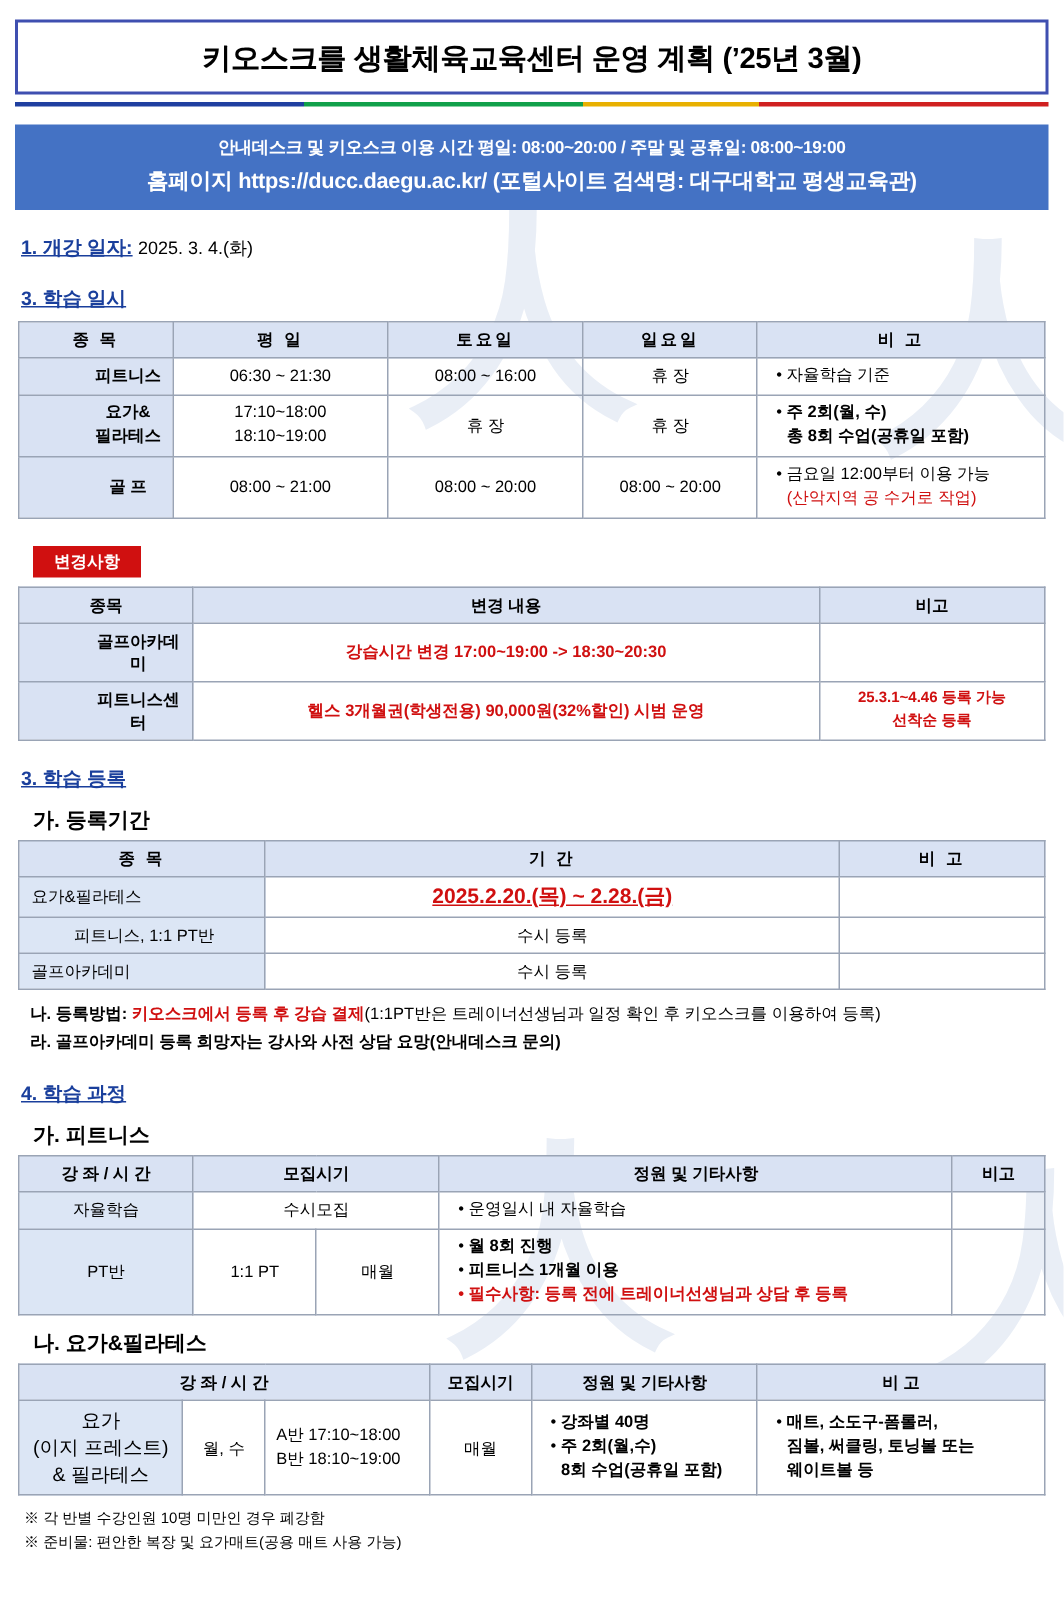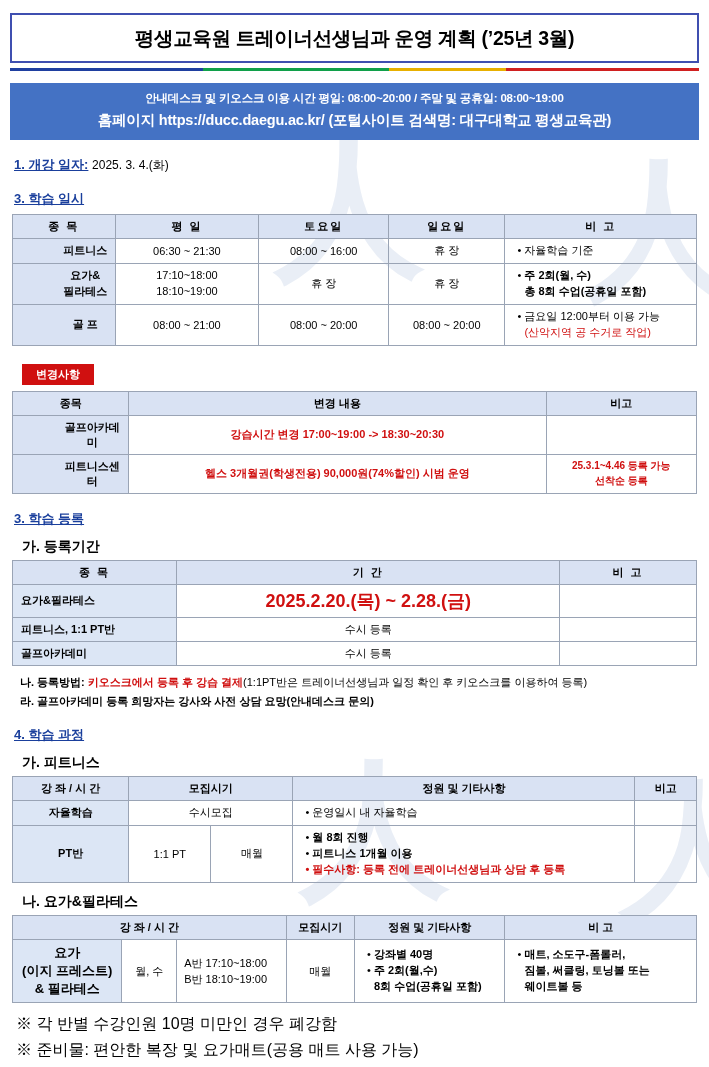--- a/index.html
+++ b/index.html
@@ -75,51 +75,51 @@
     margin:16px 0 6px 4px;
   }
   .sec-head .u{ text-decoration:underline; }
   .sec-head .black{color:#000;}
   .sub-head{font-size:14px;font-weight:bold;margin:10px 0 4px 12px;}
 
   table{border-collapse:collapse;width:100%;font-size:11px;}
   table td,table th{border:1px solid #9aa4b5;padding:4px 5px;text-align:center;vertical-align:middle;}
   .thead td{background:#d9e2f3;font-weight:bold;letter-spacing:2px;}
   .lbl{background:#d9e2f3;font-weight:bold;padding-left:48px;}
-  .lbl2{background:#dce6f5;font-weight:bold;}
+  .lbl2{background:#dce6f5;font-weight:normal;}
   td.left{text-align:left;padding-left:8px;}
   .red{color:#d01010;font-weight:bold;}
   .redn{color:#d01010;}
   .bullet{display:block;text-align:left;padding-left:4px;line-height:1.45;}
   .bullet b{font-weight:bold;}
 
   
   .tag{
     display:inline-block;background:#d01010;color:#fff;font-size:11px;font-weight:bold;
     padding:3px 14px;margin:18px 0 6px 12px;
   }
   .note-list{margin:7px 0 0 10px;font-size:11px;line-height:1.65;}
   .note-list div{margin-bottom:1px;}
-  .foot-note{font-size:16px;margin:8px 0 0 6px;line-height:1.6;}
-
-  .big-red{color:#d01010;font-weight:bold;font-size:18px;}
+  .foot-note{font-size:10px;margin:8px 0 0 6px;line-height:1.6;}
+
+  .big-red{color:#d01010;font-weight:bold;font-size:14px;text-decoration:underline;}
   .tbl-wrap{margin:0 2px;}
 </style>
 </head>
 <body>
 
 <div class="page">
 
   <div class="wm w1">人</div>
   <div class="wm w2">人</div>
   <div class="wm w3">人</div>
   <div class="wm w4">人</div>
 
   <div class="title-box">
-    <div class="title">평생교육원 트레이너선생님과 운영 계획 (’25년 3월)</div>
+    <div class="title">키오스크를 생활체육교육센터 운영 계획 (’25년 3월)</div>
   </div>
   <div class="rainbow"></div>
 
   <div class="info-band">
     <div class="line1">안내데스크 및 키오스크 이용 시간  평일: 08:00~20:00  / 주말 및 공휴일: 08:00~19:00</div>
     <div class="line2">홈페이지 https://ducc.daegu.ac.kr/ (포털사이트 검색명: 대구대학교 평생교육관)</div>
   </div>
 
   <div class="content">
 
@@ -188,21 +188,21 @@
         <td style="letter-spacing:0">변경 내용</td>
         <td style="width:22%;letter-spacing:0">비고</td>
       </tr>
       <tr>
         <td class="lbl">골프아카데미</td>
         <td class="red">강습시간 변경 17:00~19:00 -&gt; 18:30~20:30</td>
         <td></td>
       </tr>
       <tr>
         <td class="lbl">피트니스센터</td>
-        <td class="red">헬스 3개월권(학생전용) 90,000원(74%할인) 시범 운영</td>
+        <td class="red">헬스 3개월권(학생전용) 90,000원(32%할인) 시범 운영</td>
         <td class="red" style="white-space:pre-line;line-height:1.45;font-size:10px">25.3.1~4.46 등록 가능
 선착순 등록</td>
       </tr>
     </tbody>
         </table>
     </div>
 
     
     <div class="sec-head">
       <span class="u">3. 학습 등록</span>
@@ -215,21 +215,21 @@
         <td style="width:24%">종   목</td>
         <td>기   간</td>
         <td style="width:20%">비   고</td>
       </tr>
       <tr>
         <td class="lbl2" style="text-align:left;padding-left:8px">요가&amp;필라테스</td>
         <td class="big-red">2025.2.20.(목) ~ 2.28.(금)</td>
         <td></td>
       </tr>
       <tr>
-        <td class="lbl2" style="text-align:left;padding-left:8px">피트니스, 1:1 PT반</td>
+        <td class="lbl2" style="text-align:center;padding-left:8px">피트니스, 1:1 PT반</td>
         <td>수시 등록</td>
         <td></td>
       </tr>
       <tr>
         <td class="lbl2" style="text-align:left;padding-left:8px">골프아카데미</td>
         <td>수시 등록</td>
         <td></td>
       </tr>
     </tbody>
         </table>

